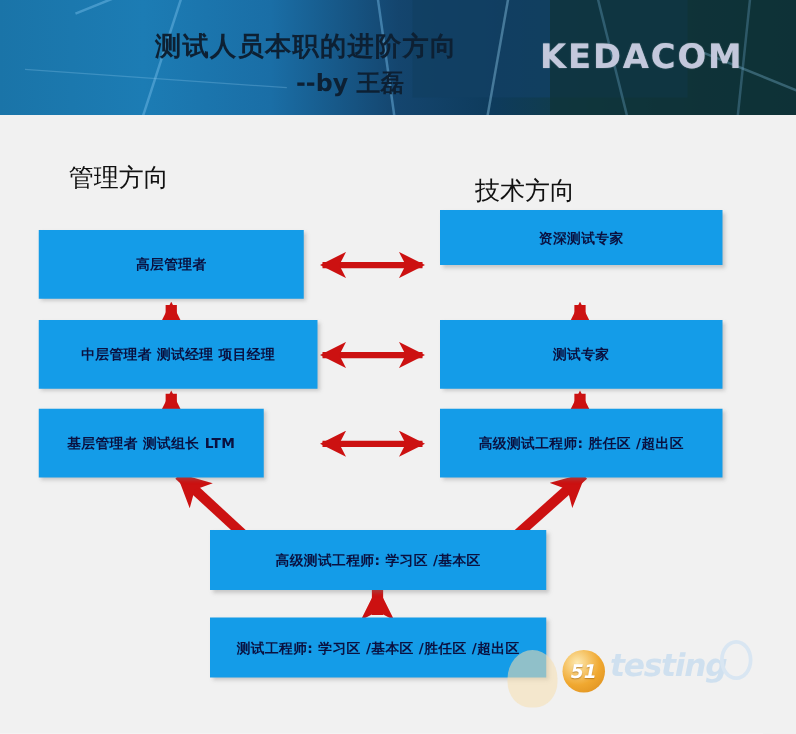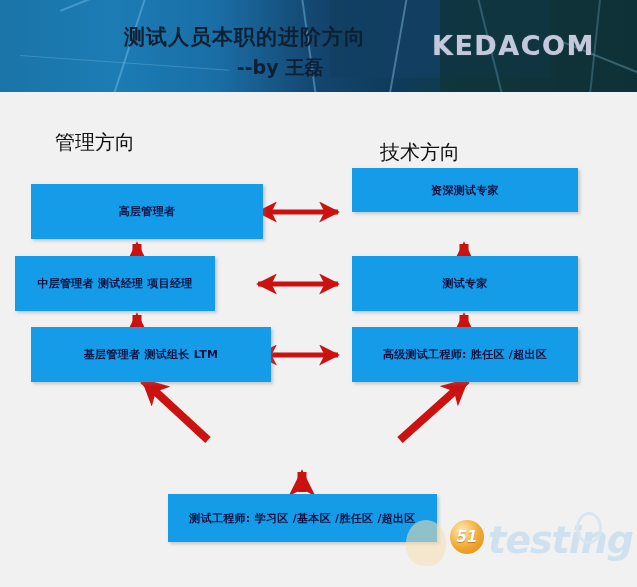--- a/index.html
+++ b/index.html
@@ -158,21 +158,21 @@
     display: flex; align-items: center; justify-content: center;
     color: #ffffff;
     font-size: 15px;
     font-weight: bold;
     font-style: italic;
     text-shadow: 0 1px 1px rgba(150,90,10,.6);
   }
   .wm-text {
     position: absolute;
     left: 40px; top: 6px;
-    font-size: 38px;
+    font-size: 25px;
     font-weight: bold;
     font-style: italic;
     color: #cfe0ef;
     letter-spacing: -1px;
     white-space: nowrap;
   }
   .wm-ring {
     position: absolute;
     left: 128px; top: 0px;
     width: 20px; height: 26px;
@@ -251,40 +251,43 @@
         <line x1="464" y1="243" x2="464" y2="223"></line>
         <line x1="302" y1="400" x2="302" y2="380"></line>
       </g>
 
       <g stroke="#cc1111" stroke-width="8" fill="none" marker-end="url(#ad)">
         <line x1="208" y1="348" x2="143" y2="288"></line>
         <line x1="400" y1="348" x2="467" y2="288"></line>
       </g>
     </svg>
 
-    <div class="node" style="left:31px;  top:92px;  width:232px; height:55px;font-family:Liberation Serif, serif;">
+    <div class="node" style="left:31px;  top:92px;  width:212px; height:55px;font-family:Liberation Serif, serif;">
       <span>高层管理者</span>
     </div>
-    <div class="node" style="left:15px;  top:164px; width:200px; height:55px;">
+    <div class="node" style="left:31px;  top:164px; width:223px; height:55px;">
       <span>中层管理者 测试经理 项目经理</span>
     </div>
-    <div class="node" style="left:31px;  top:235px; width:240px; height:55px;">
+    <div class="node" style="left:31px;  top:235px; width:180px; height:55px;">
       <span>基层管理者 测试组长 LTM</span>
     </div>
 
     <div class="node" style="left:352px; top:76px;  width:226px; height:44px;">
       <span>资深测试专家</span>
     </div>
     <div class="node" style="left:352px; top:164px; width:226px; height:55px;justify-content:center;">
       <span>测试专家</span>
     </div>
     <div class="node" style="left:352px; top:235px; width:226px; height:55px;">
       <span>高级测试工程师: 胜任区 /超出区</span>
     </div>
 
+    <div class="node" style="left:168px; top:332px; width:269px; height:48px;">
+      <span>高级测试工程师: 学习区 /基本区</span>
+    </div>
     <div class="node" style="left:168px; top:402px; width:269px; height:48px;">
       <span>测试工程师: 学习区 /基本区 /胜任区 /超出区</span>
     </div>
 
   </div>
 
   <div class="wm-ghost"></div>
   <div class="watermark">
     <div class="wm-badge">51</div>
     <div class="wm-text">testing</div>

